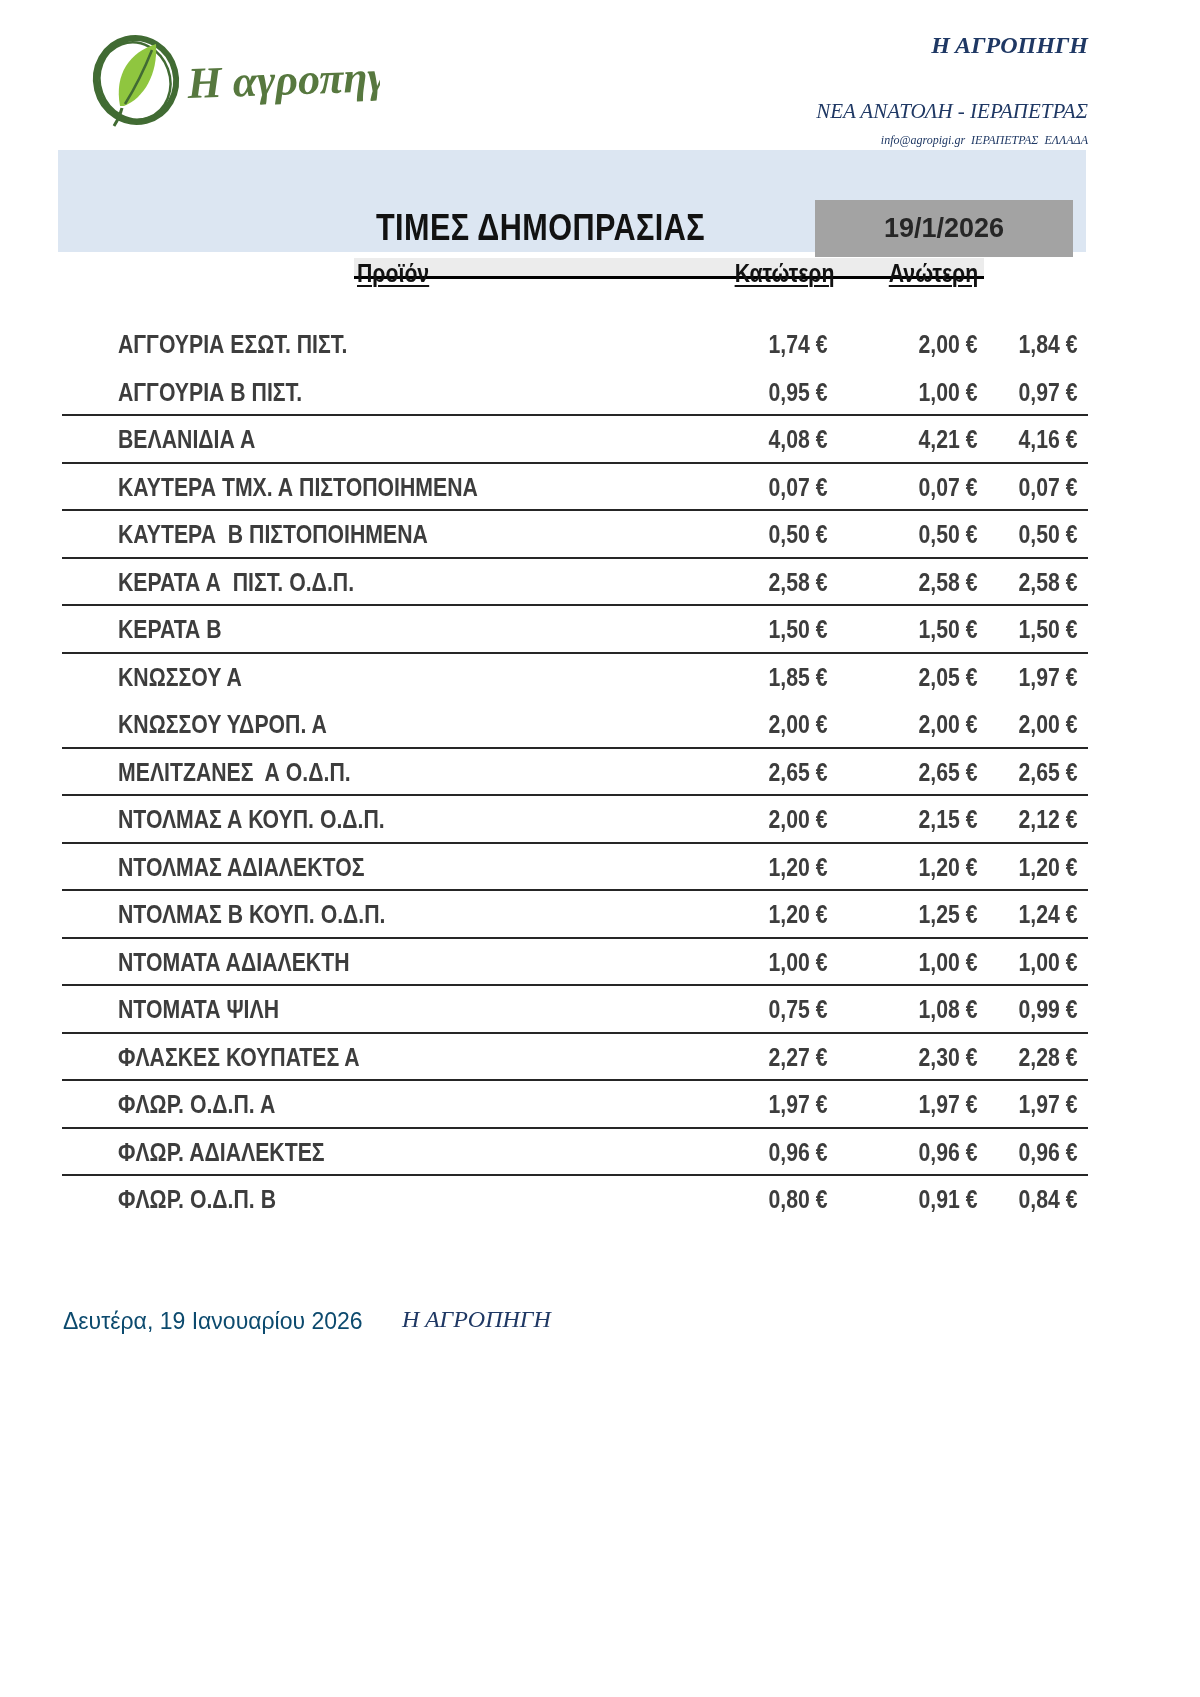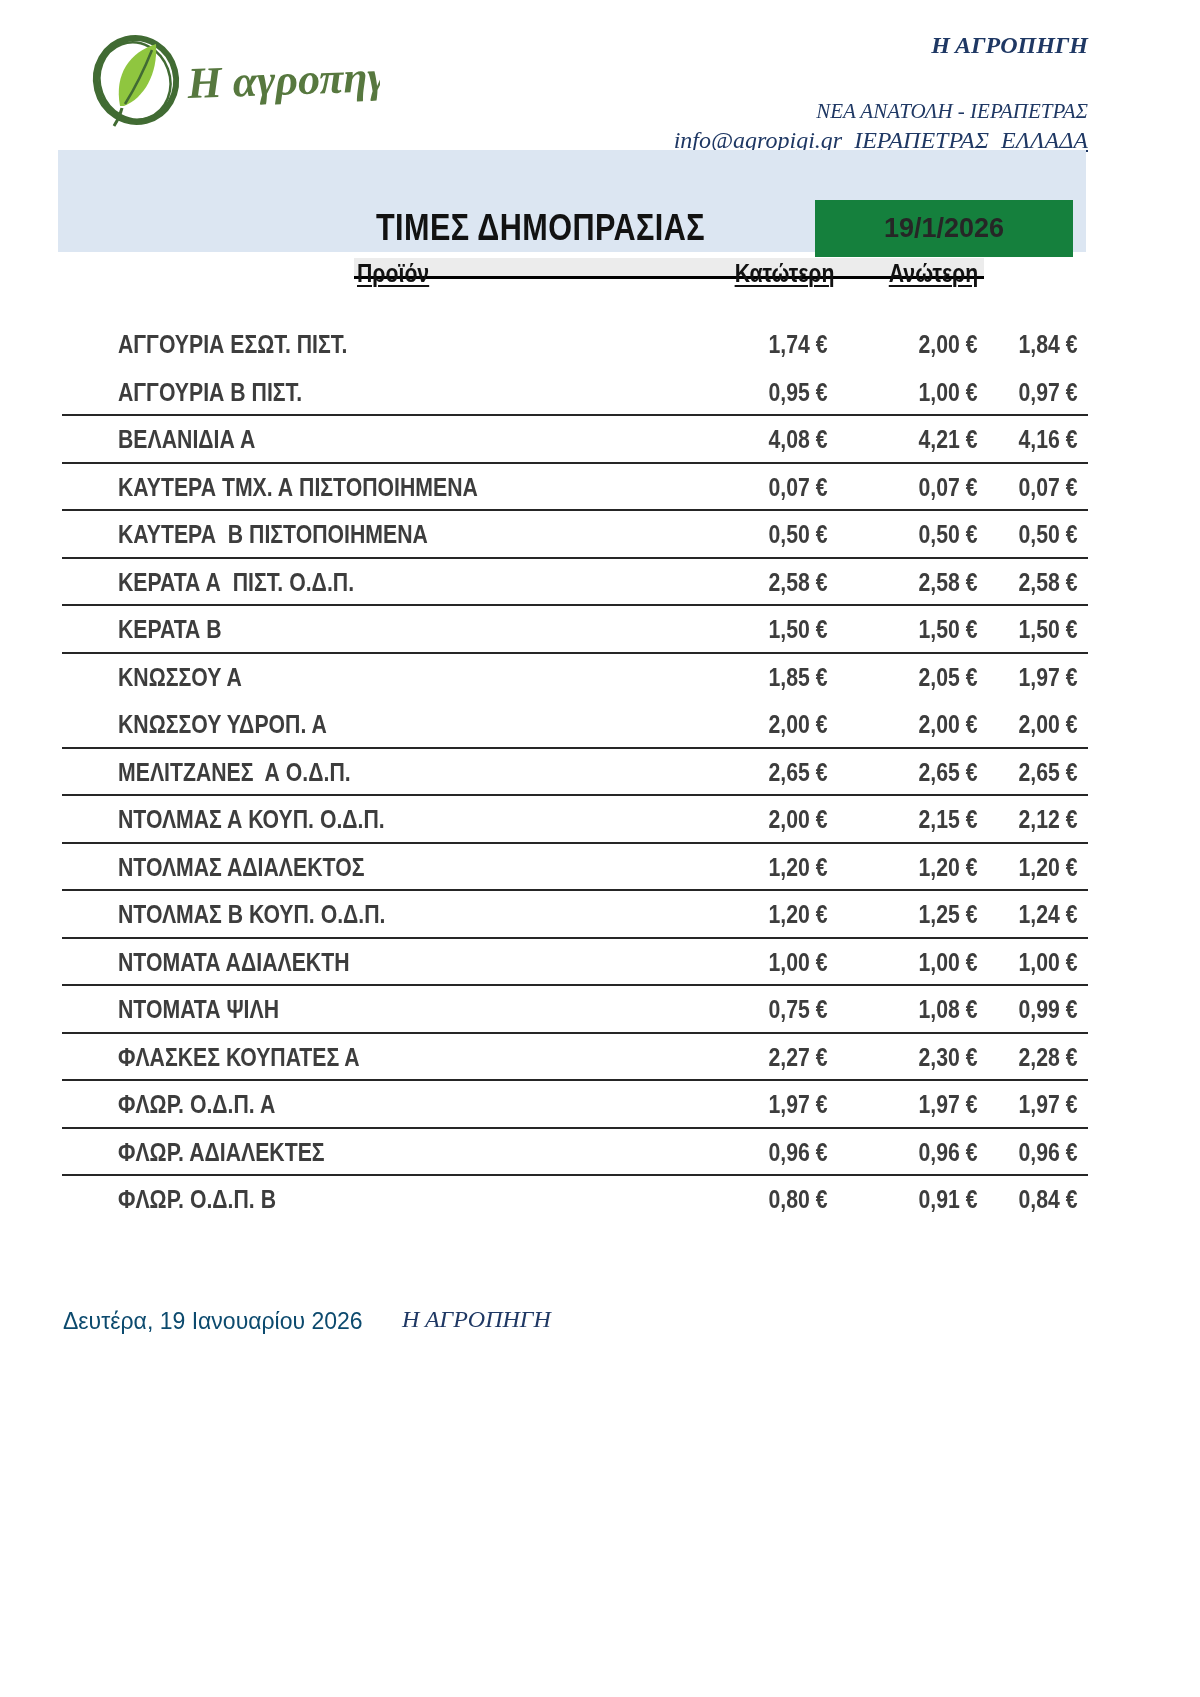--- a/index.html
+++ b/index.html
@@ -8,30 +8,30 @@
 
   
   .logo { position:absolute; left:80px; top:22px; width:300px; height:115px; }
 
   
   .letterhead { position:absolute; right:112px; top:30px; text-align:right;
                 color:#1f3864; font-family:"Liberation Serif", serif; font-style:italic; }
   .letterhead .lh1 { font-size:24px; font-weight:bold; line-height:30px; white-space:pre; }
   .letterhead .lh2 { font-size:21px; line-height:30px; white-space:pre;margin-top:36px; }
   .lh-left-block { display:inline-block; text-align:left; }
-  .lh-left-block .lh3, .lh-left-block .lh4 { font-size:24px; line-height:29px; white-space:pre;text-decoration:underline; }
+  .lh-left-block .lh3, .lh-left-block .lh4 { font-size:12px; line-height:29px; white-space:pre; }
 
   
   .title-band { position:absolute; left:58px; top:150px; width:1028px; height:102px;
                 background:#dce6f2; }
   .band-title { position:absolute; left:376px; top:207px; font-size:36px; font-weight:bold;
                 color:#121212; transform:scaleX(0.85); transform-origin:left center;
                 white-space:pre; letter-spacing:0.5px; }
   .date-box { position:absolute; left:815px; top:200px; width:258px; height:57px;
-              background:#15803d; text-align:center; line-height:57px;
+              background:#a3a3a3; text-align:center; line-height:57px;
               font-size:27px; font-weight:bold; color:#262626; }
 
   
   .thead { position:absolute; left:354px; top:258px; width:630px; height:21px;
            background:#ececec; border-bottom:3px solid #000000; }
   .thead span { position:absolute; top:0; line-height:31px; font-size:25px; font-weight:bold;
                 color:#121212; text-decoration:underline; text-decoration-thickness:2px;
                 text-underline-offset:3px; white-space:pre; }
   .th-product { left:3px;  transform:scaleX(0.85); transform-origin:left center; }
   .th-low  { right:150px; transform:scaleX(0.85); transform-origin:right center; }

